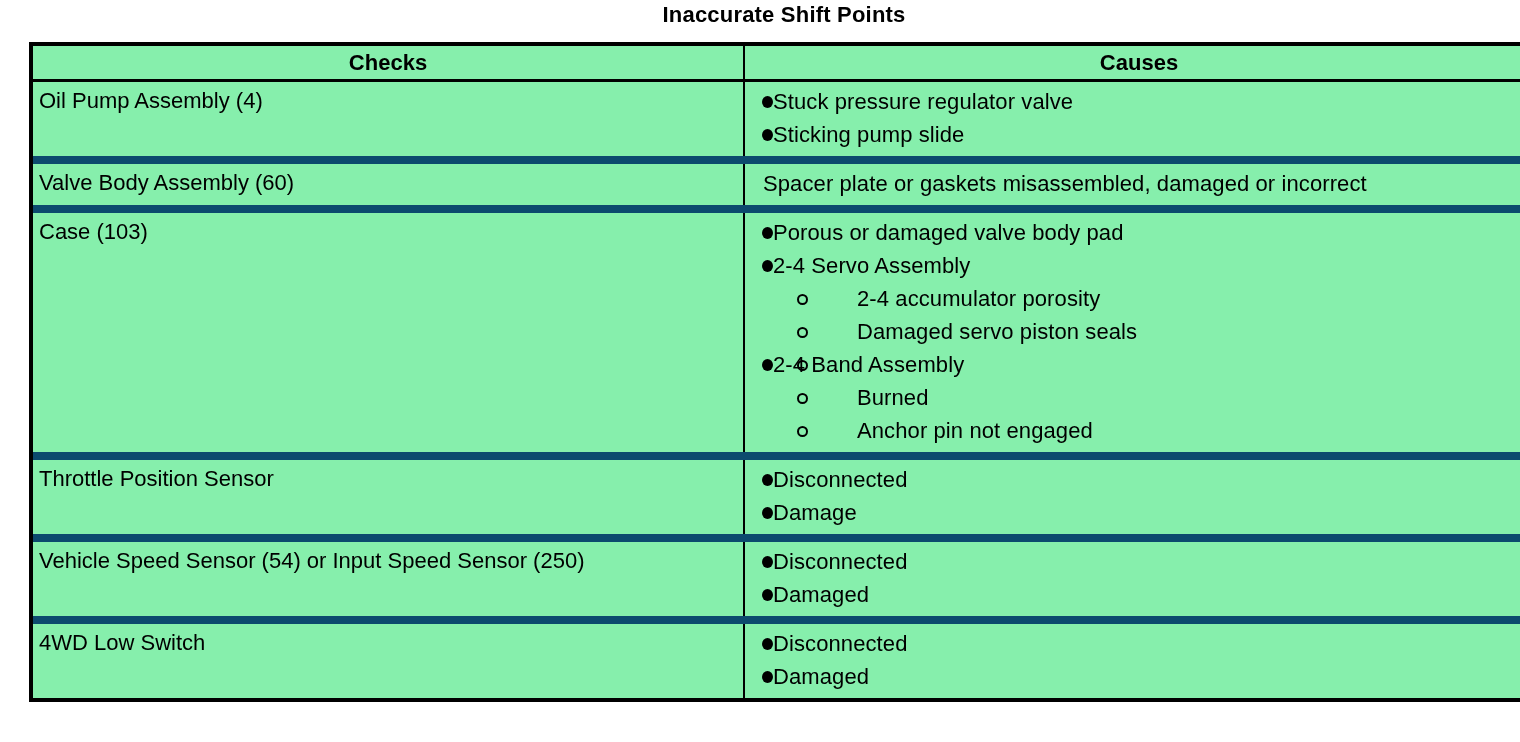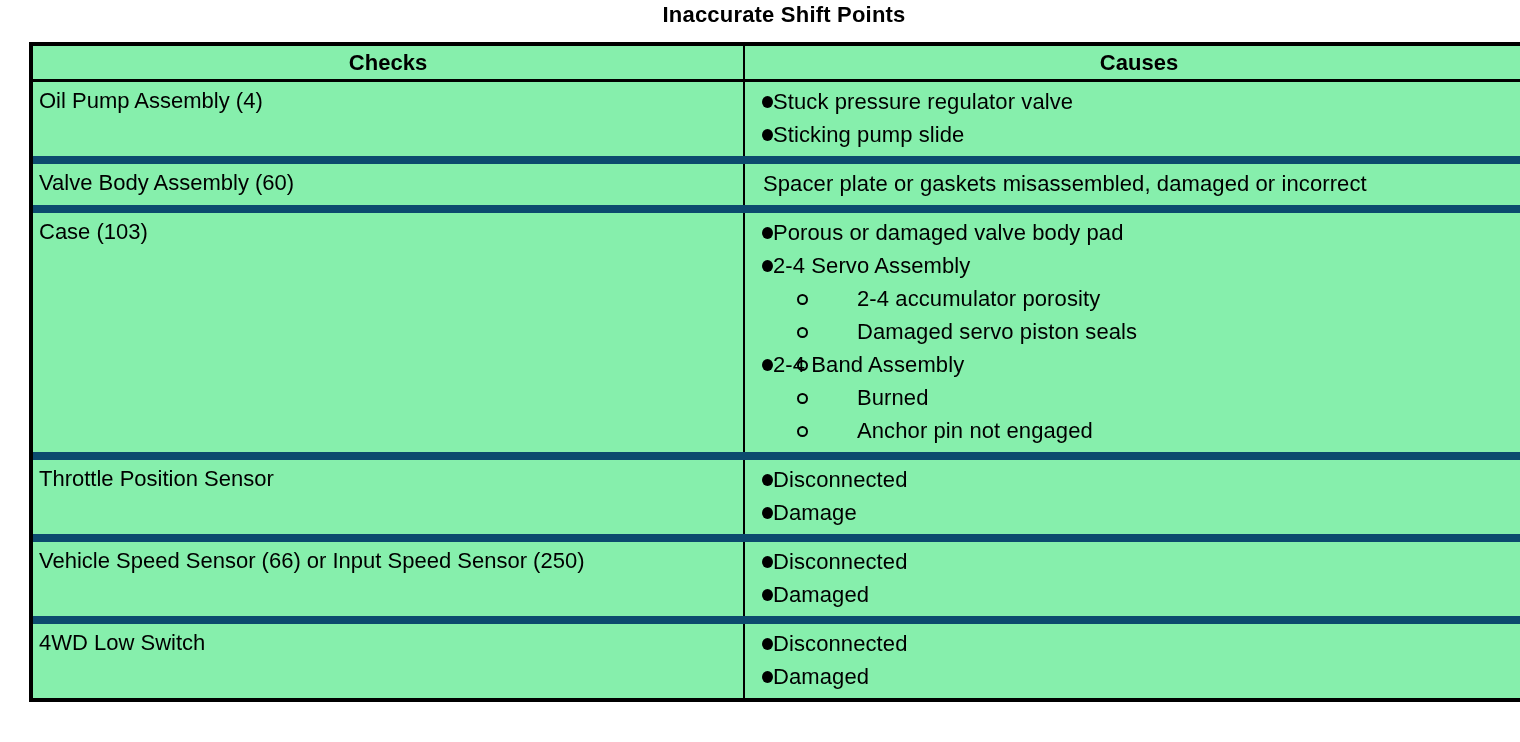--- a/index.html
+++ b/index.html
@@ -135,21 +135,21 @@
         </div>
       </div>
       <div class="row">
         <div class="cell-check">Throttle Position Sensor</div>
         <div class="cell-causes">
           <div class="cause l1"><span class="dot"></span><span>Disconnected</span></div>
           <div class="cause l1"><span class="dot"></span><span>Damage</span></div>
         </div>
       </div>
       <div class="row">
-        <div class="cell-check">Vehicle Speed Sensor (66) or Input Speed Sensor (250)</div>
+        <div class="cell-check">Vehicle Speed Sensor (54) or Input Speed Sensor (250)</div>
         <div class="cell-causes">
           <div class="cause l1"><span class="dot"></span><span>Disconnected</span></div>
           <div class="cause l1"><span class="dot"></span><span>Damaged</span></div>
         </div>
       </div>
       <div class="row">
         <div class="cell-check">4WD Low Switch</div>
         <div class="cell-causes">
           <div class="cause l1"><span class="dot"></span><span>Disconnected</span></div>
           <div class="cause l1"><span class="dot"></span><span>Damaged</span></div>

